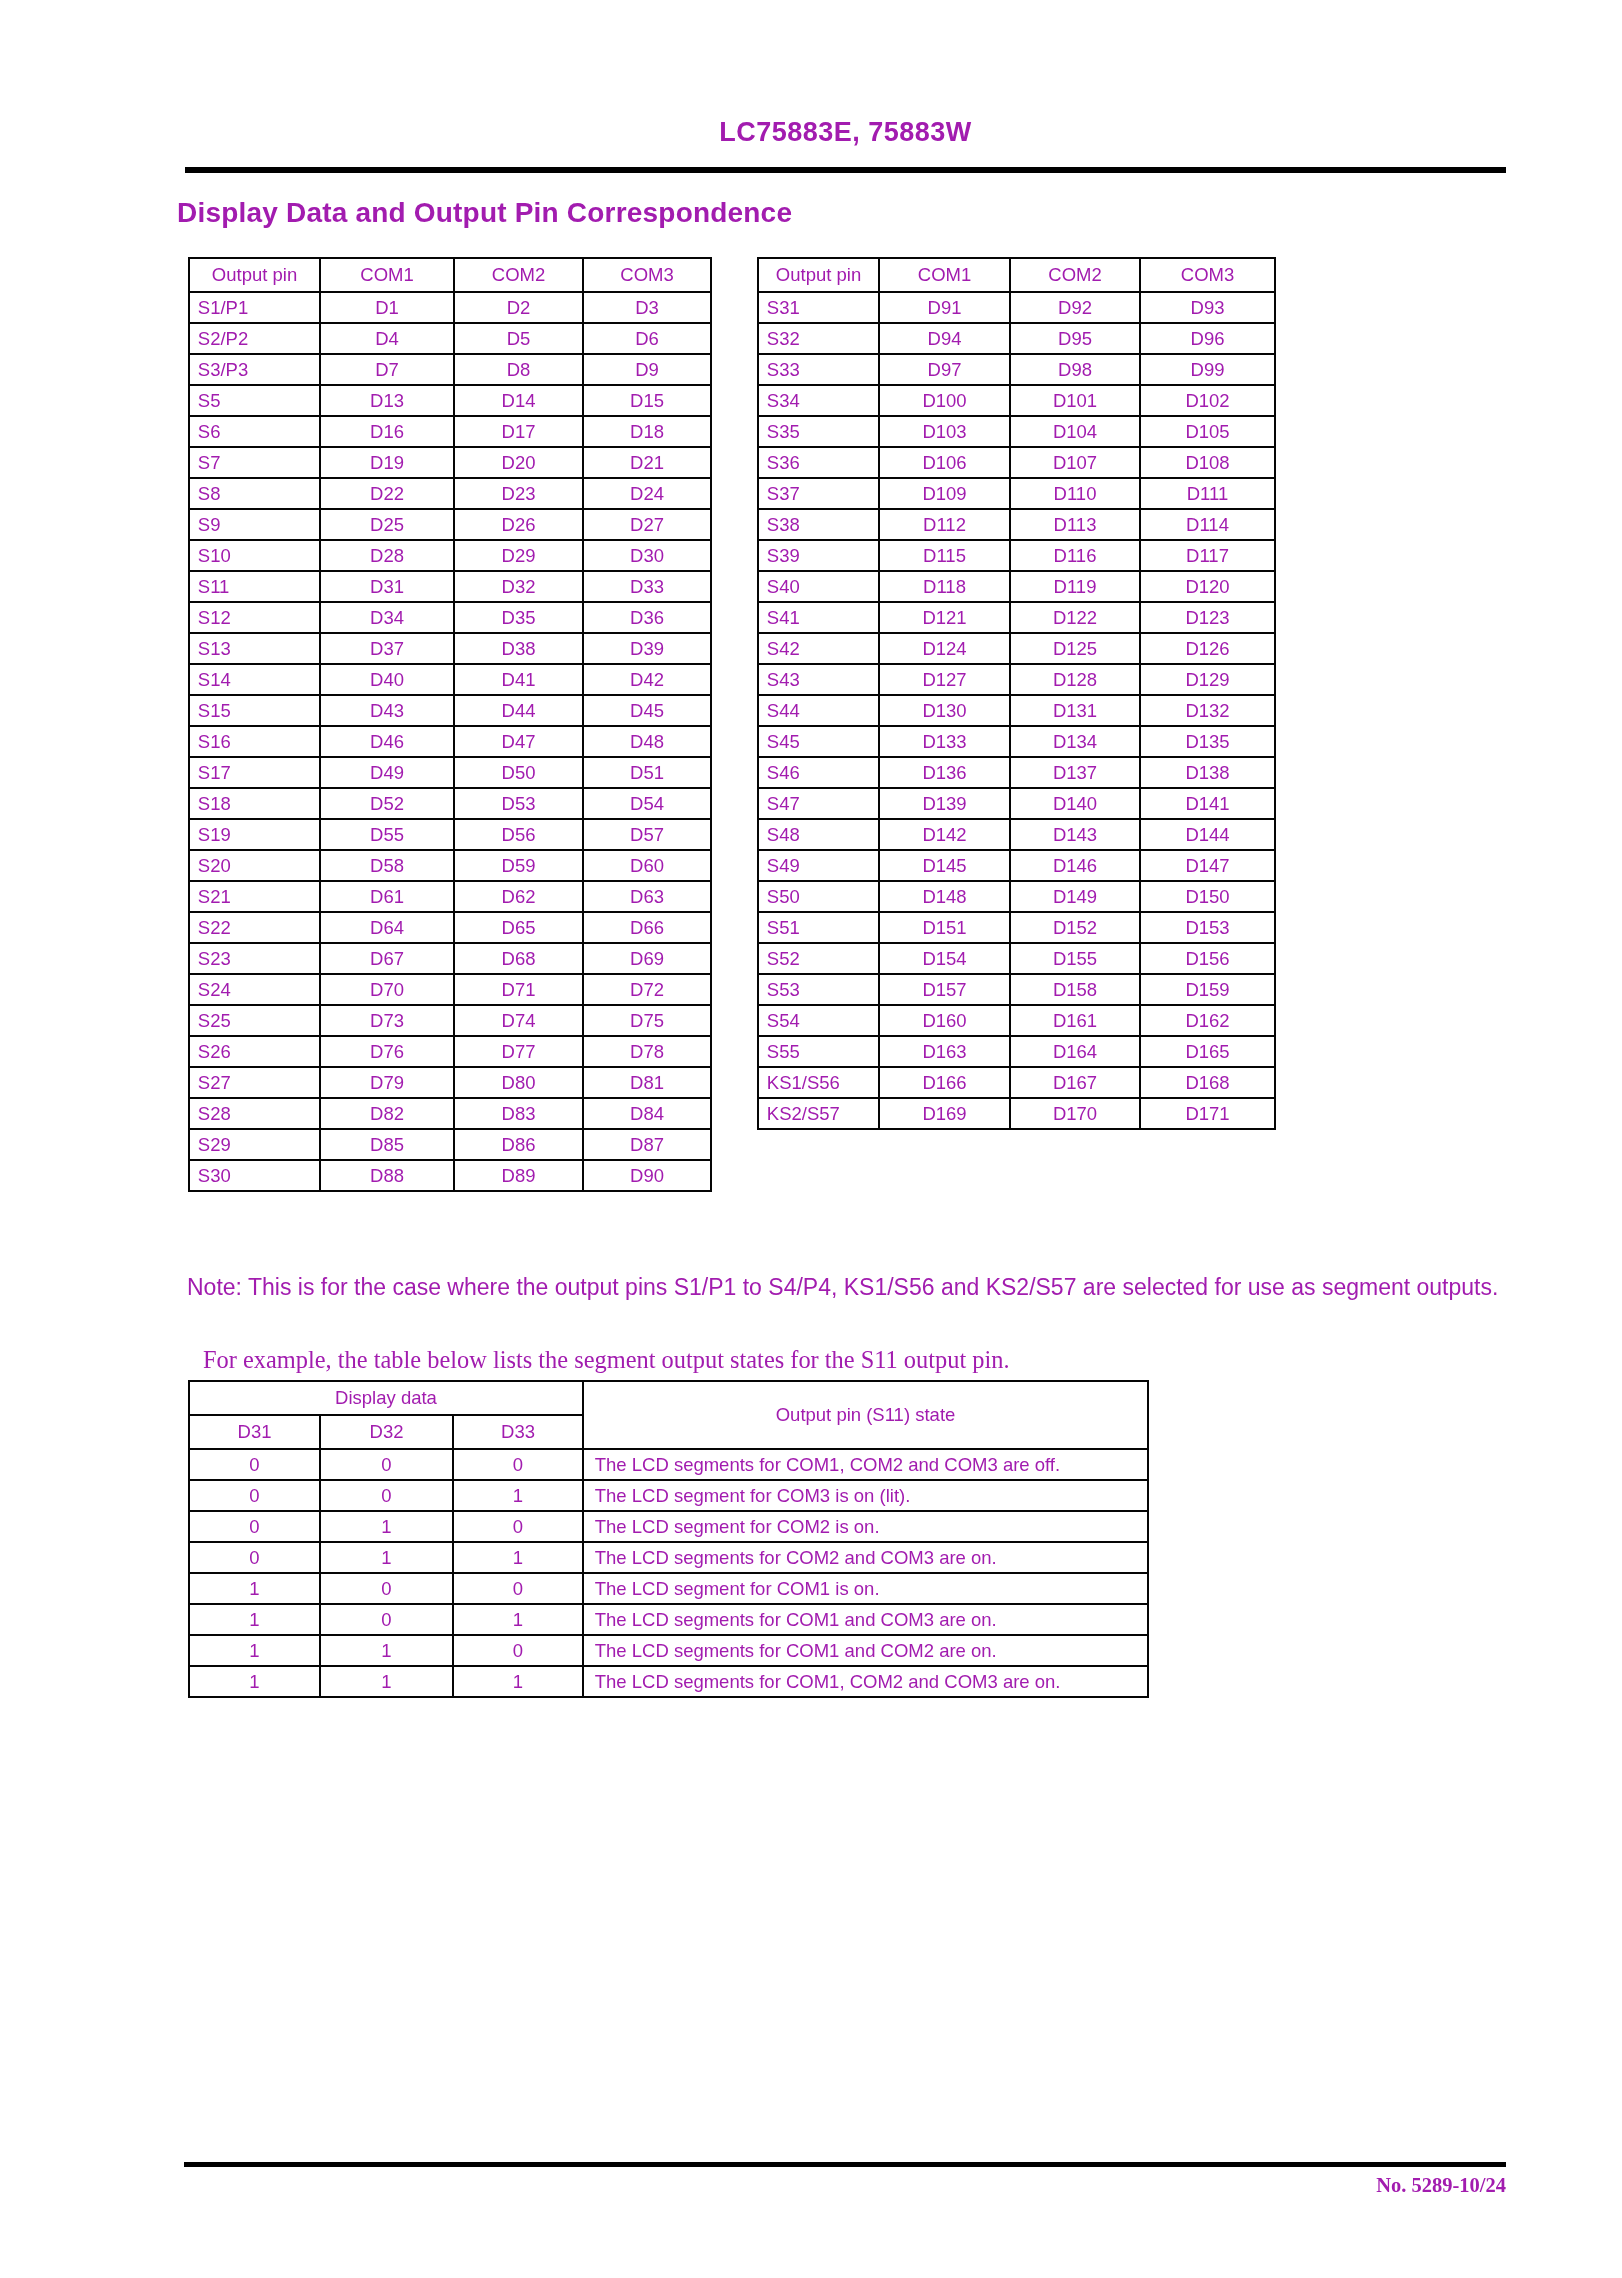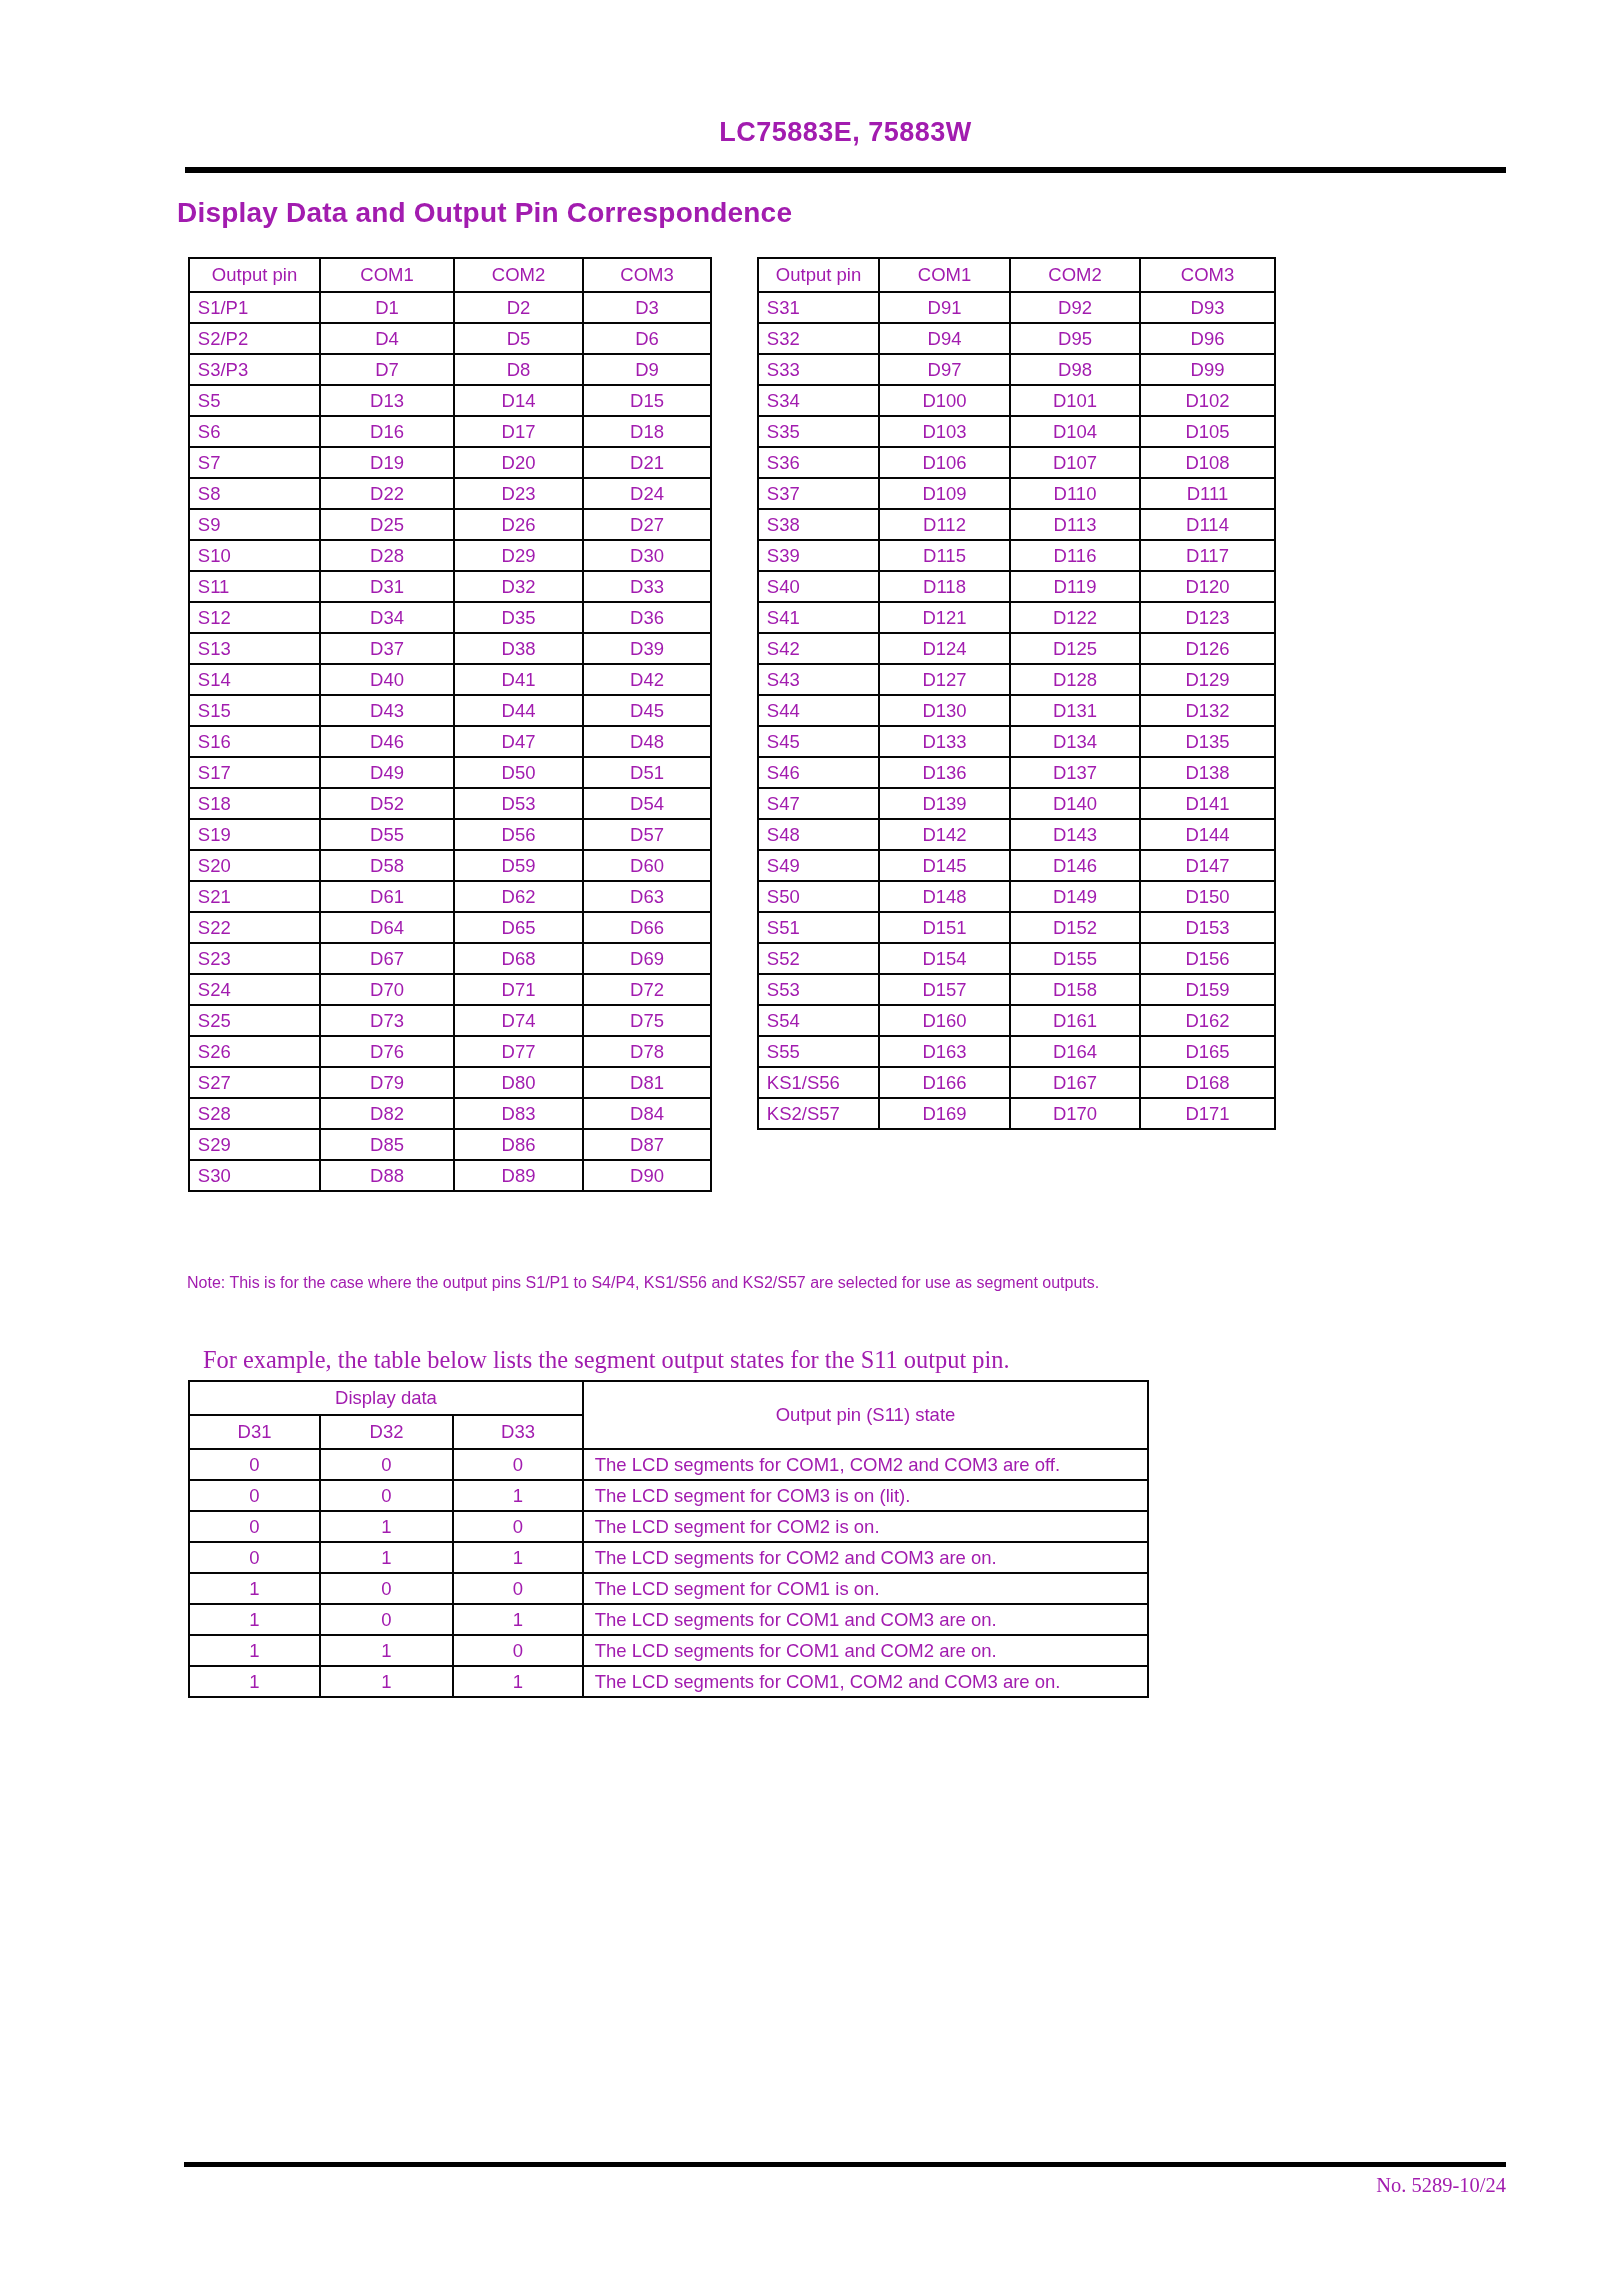--- a/index.html
+++ b/index.html
@@ -63,40 +63,40 @@
   }
   .states { left: 188px; top: 1380px; width: 961px; }
   .states td:last-child {
     text-align: left;
     padding-left: 10.7px;
   }
   .note {
     position: absolute;
     left: 187px; top: 1274px;
     margin: 0;
-    font-size: 16px;
+    font-size: 23px;
   }
   .example-intro {
     position: absolute;
     left: 187px; top: 1330px;
     margin: 16px;
     font-family: "Liberation Serif", serif;
     font-size: 24.4px;
   }
   .footer-rule {
     position: absolute;
     left: 184px; top: 2162px; width: 1322px; height: 4.9px;
     background: #000;
   }
   .page-number {
     position: absolute;
     left: 185px; top: 2174px; width: 1321px;
     text-align: right;
     font-family: "Liberation Serif", serif;
-    font-weight: normal;
+    font-weight: bold;
     font-size: 20.5px;
   }
 </style>
 </head>
 <body>
 
 <div class="page">
 
   <div class="doc-title">LC75883E, 75883W</div>
   <div class="header-rule"></div>

